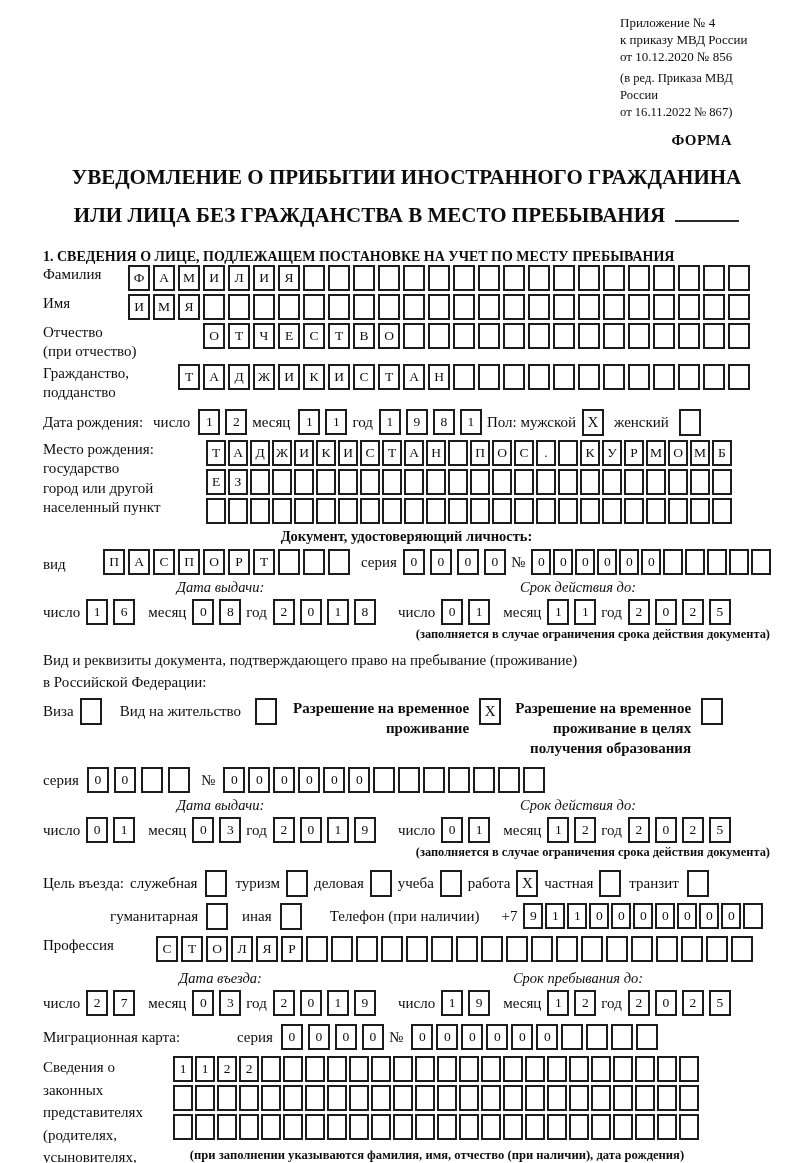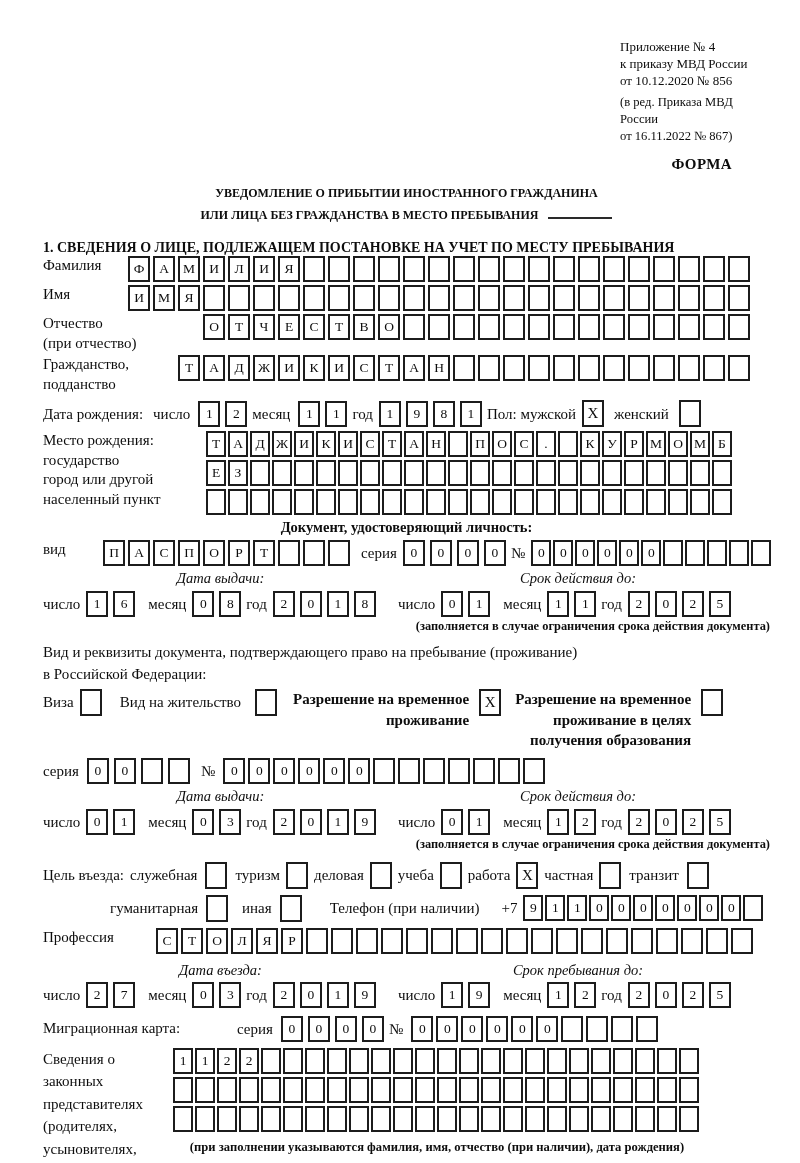--- a/index.html
+++ b/index.html
@@ -1,25 +1,25 @@
 <!DOCTYPE html>
 <html><head>
 <meta charset="utf-8">
 <style>
   * { box-sizing: border-box; }
   html, body { margin: 0; padding: 0; background: #fff; }
   .page {
     width: 800px; height: 1163px; background: #fff; color: #0d0d0d;
     font-family: "Liberation Serif", "DejaVu Serif", serif;
-    font-size: 15px; padding: 38px 30px 10px 43px; overflow: hidden; position: relative;
+    font-size: 15px; padding: 14px 30px 10px 43px; overflow: hidden; position: relative;
   }
   .hdr { margin-left: 577px; font-size: 13px; line-height: 1.32; }
   .hdr-rev { margin-top: 5px; font-size: 12.6px; }
   .forma { text-align: right; padding-right: 38px; font-weight: bold; margin-top: 12px; font-size: 15px; letter-spacing: .4px; }
-  .title { text-align: center; font-weight: bold; font-size: 12px; margin-top: 10px; line-height: 1.8; }
+  .title { text-align: center; font-weight: bold; font-size: 21px; margin-top: 10px; line-height: 1.8; }
   .blank-line { display: inline-block; width: 64px; border-bottom: 2px solid #2a2a2a; height: 13px; margin-left: 10px; }
   .sec { font-weight: bold; font-size: 14px; margin-top: 14px; white-space: nowrap; }
 
   .row { display: flex; align-items: flex-start; flex-wrap: nowrap; }
   .lbl { flex: none; line-height: 1.3; }
   .boxes { display: flex; flex-wrap: nowrap; flex: none; }
   .cell {
     flex: none; width: 22px; height: 26px; border: 2px solid #1c1c1c; margin-right: 3px;
     text-align: center; font-size: 13.5px; line-height: 22px; background: #fff;
   }
@@ -306,21 +306,21 @@
           <span class="cell"></span>
           <span class="cell"></span>
           <span class="cell"></span>
           <span class="cell"></span>
         </div>
     </div>
   </div>
 
   <div class="doc-heading">Документ, удостоверяющий личность:</div>
 
-  <div class="row mt4" style="align-items:flex-start">
+  <div class="row mt4" style="align-items:flex-end">
     <div class="lbl w60">вид</div>
     <div class="boxes">
         <span class="cell">П</span>
         <span class="cell">А</span>
         <span class="cell">С</span>
         <span class="cell">П</span>
         <span class="cell">О</span>
         <span class="cell">Р</span>
         <span class="cell">Т</span>
         <span class="cell"></span>

